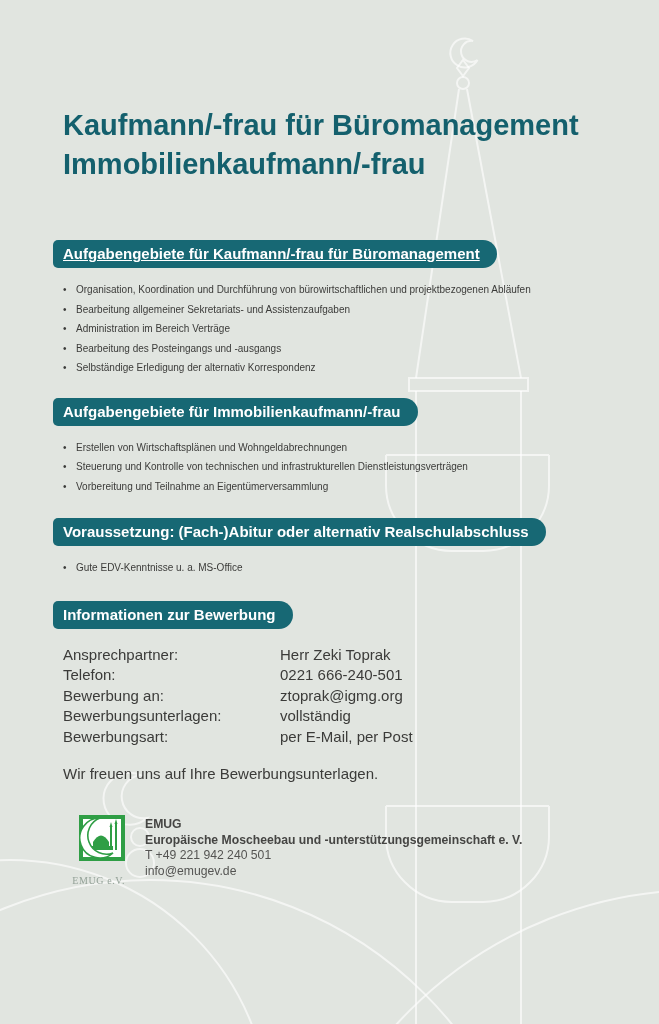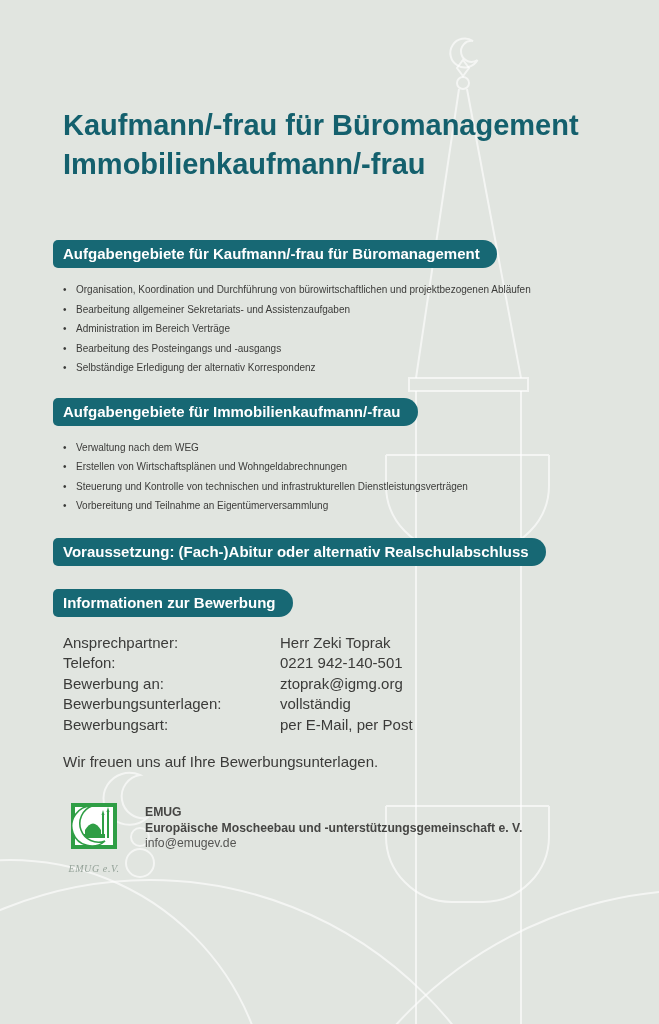--- a/index.html
+++ b/index.html
@@ -25,40 +25,40 @@
 
   .banner {
     display:block; width:fit-content; white-space:nowrap;
     background:#176874; color:#ffffff;
     font-size:15px; font-weight:bold;
     height:28px; line-height:28px;
     padding:0 17px 0 10px;
     border-radius:5px 14px 14px 5px;
     margin-left:-10px;
   }
-  .banner.b1 { margin-top:56px; }
+  .banner.b1 { margin-top:56px;text-decoration:underline; }
   .banner.b2 { margin-top:20px; }
   .banner.b3 { margin-top:22px; }
   .banner.b4 { margin-top:23px; }
 
   ul.bullets {
     margin:12px 0 0; padding:0; list-style:none;
     width:508px; font-size:10px; line-height:19.5px;
   }
   ul.bullets.single { margin-top:12px; }
   ul.bullets li { position:relative; padding-left:13px; }
   ul.bullets li::before { content:"\2022"; position:absolute; left:0; }
 
   .info-block { margin-top:16px; font-size:15px; }
   .info-row { display:flex; line-height:20.5px; }
   .info-label { width:217px; flex:none; }
   .closing { margin:17px 0 0; font-size:15px; line-height:20px; }
 
   .footer { display:flex; margin-top:31px; gap:20px; align-items:flex-start; }
-  .logo-box { width:62px; flex:none; text-align:center;font-style:italic; }
+  .logo-box { width:62px; flex:none; text-align:right; }
   .logo-caption {
     font-family:"Liberation Serif", serif;
     font-size:10px; letter-spacing:0.6px; color:#94a298; margin-top:2px;
   }
   .footer-text { font-size:12.2px; line-height:15.5px; color:#545452; padding-top:2px; }
   .footer-text .strong { font-weight:bold; color:#454543; }
 </style>
 </head>
 <body>
 
@@ -99,38 +99,40 @@
     <ul class="bullets">
       <li>Organisation, Koordination und Durchführung von bürowirtschaftlichen und projektbezogenen Abläufen</li>
       <li>Bearbeitung allgemeiner Sekretariats- und Assistenzaufgaben</li>
       <li>Administration im Bereich Verträge</li>
       <li>Bearbeitung des Posteingangs und -ausgangs</li>
       <li>Selbständige Erledigung der alternativ Korrespondenz</li>
     </ul>
 
     <div class="banner b2">Aufgabengebiete für Immobilienkaufmann/-frau</div>
     <ul class="bullets">
-      <li>Verwaltung nach dem WEG</li>
       <li>Erstellen von Wirtschaftsplänen und Wohngeldabrechnungen</li>
       <li>Steuerung und Kontrolle von technischen und infrastrukturellen Dienstleistungsverträgen</li>
       <li>Vorbereitung und Teilnahme an Eigentümerversammlung</li>
     </ul>
 
     <div class="banner b3">Voraussetzung: (Fach-)Abitur oder alternativ Realschulabschluss</div>
+    <ul class="bullets single">
+      <li>Gute EDV-Kenntnisse u. a. MS-Office</li>
+    </ul>
 
     <div class="banner b4">Informationen zur Bewerbung</div>
 
     <div class="info-block">
       <div class="info-row">
         <span class="info-label">Ansprechpartner:</span>
         <span class="info-value">Herr Zeki Toprak</span>
       </div>
       <div class="info-row">
         <span class="info-label">Telefon:</span>
-        <span class="info-value">0221 942-140-501</span>
+        <span class="info-value">0221 666-240-501</span>
       </div>
       <div class="info-row">
         <span class="info-label">Bewerbung an:</span>
         <span class="info-value">ztoprak@igmg.org</span>
       </div>
       <div class="info-row">
         <span class="info-label">Bewerbungsunterlagen:</span>
         <span class="info-value">vollständig</span>
       </div>
       <div class="info-row">
@@ -155,18 +157,19 @@
             <path d="M35.5,9 L37,4 L38.5,9 Z"></path>
           </g>
 
           <path d="M21,3 A20,20 0 1 0 34,38 A16,16 0 1 1 21,3 Z" fill="#ffffff" stroke="#2f9e45" stroke-width="1.6"></path>
         </svg>
         <div class="logo-caption">EMUG e.V.</div>
       </div>
       <div class="footer-text">
         <div class="strong">EMUG</div>
         <div class="strong">Europäische Moscheebau und -unterstützungsgemeinschaft e. V.</div>
+        <div>T +49 221 942 240 501</div>
         <div>info@emugev.de</div>
       </div>
     </div>
 
   </div>
 </div>
 
 </body></html>

